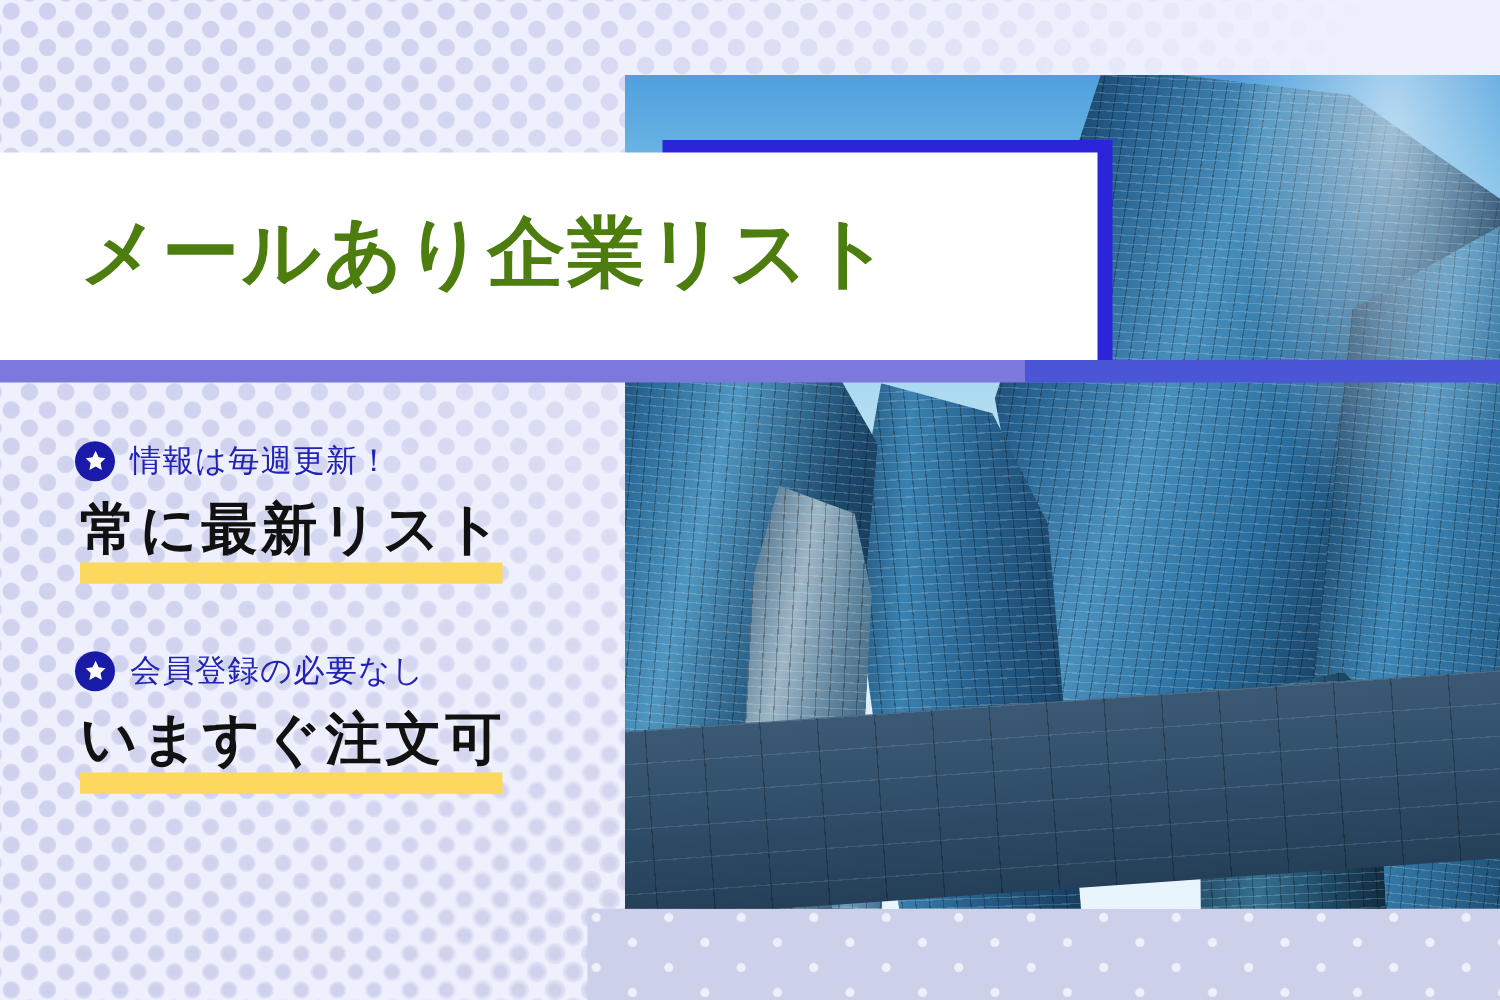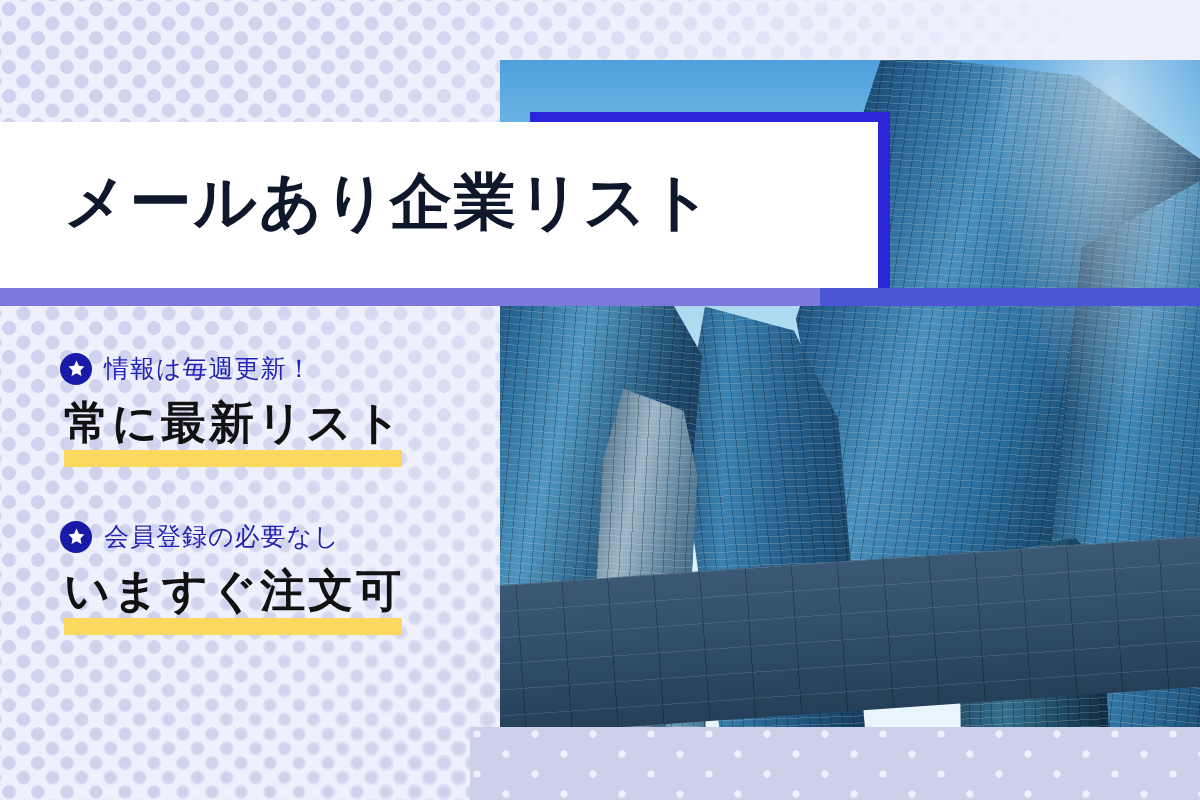--- a/index.html
+++ b/index.html
@@ -141,21 +141,21 @@
     background:#4a56d6;
   }
 
   
   .titleband{
     position:absolute;left:0;top:122px;width:878px;height:166px;background:#ffffff;
   }
   .title{
     position:absolute;left:64px;top:160px;width:790px;
     font-family:"DejaVu Sans","Liberation Sans",sans-serif;
-    font-weight:700;font-size:62px;letter-spacing:2px;color:#0f172a;
+    font-weight:700;font-size:62px;letter-spacing:2px;color:#4d7c0f;
     white-space:nowrap;
   }
 
   
   .bullet{position:absolute;left:60px;}
   .b1{top:352px;}
   .b2{top:520px;}
   .brow{display:flex;align-items:center;gap:12px;}
   .starbadge{
     width:32px;height:32px;border-radius:50%;background:#1a1aa8;

